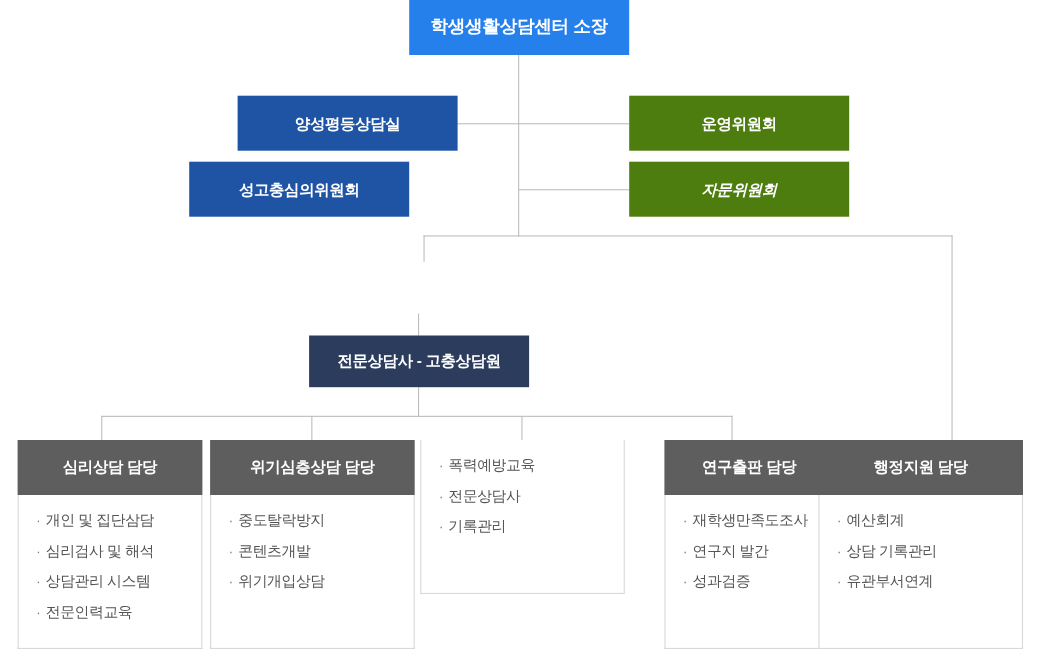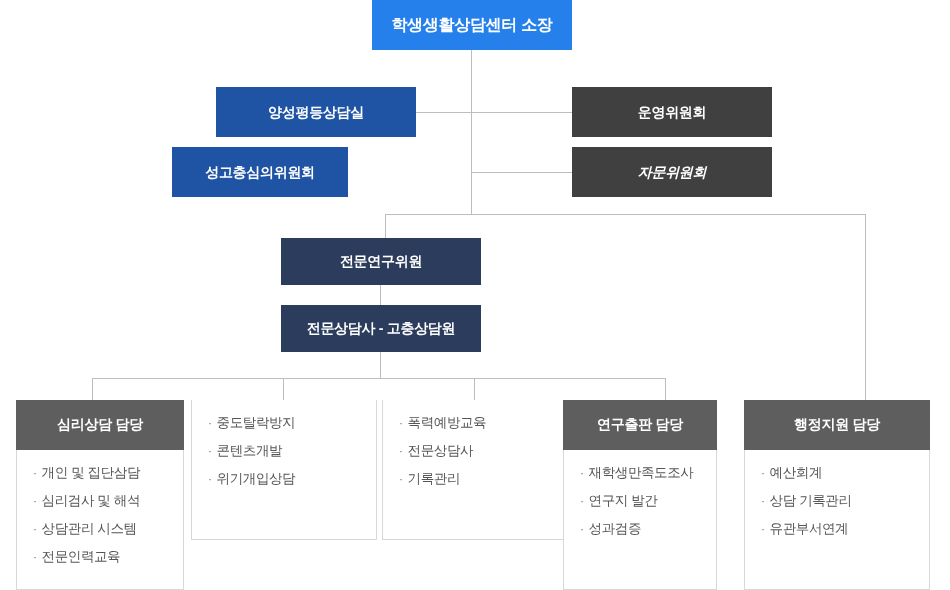--- a/index.html
+++ b/index.html
@@ -46,21 +46,21 @@
 
   .node.director {
     background: #2680EB;
     font-size: 16px;
   }
   .node.left-unit {
     background: #1F54A5;
     font-size: 14px;
   }
   .node.right-unit {
-    background: #404040;
+    background: #4d7c0f;
     font-size: 14px;
   }
   .node.staff {
     background: #2B3C5C;
     font-size: 14px;
   }
 
   
   .dept {
     position: absolute;
@@ -138,27 +138,26 @@
 
   <div class="line v" style="left:92px; top:378px; height:22px;"></div>
   <div class="line v" style="left:283px; top:378px; height:22px;"></div>
   <div class="line v" style="left:474px; top:378px; height:22px;"></div>
   <div class="line v" style="left:665px; top:378px; height:22px;"></div>
 
   <div class="node director" style="left:372px; top:0px; width:200px; height:50px;">학생생활상담센터 소장</div>
 
   <div class="node left-unit" style="left:172px; top:87px; width:200px; height:50px;margin-left:44px;">양성평등상담실</div>
 
-  <div class="node left-unit" style="left:172px; top:147px; width:176px; height:50px;">성고충심의위원회</div>
+  <div class="node left-unit" style="left:172px; top:147px; width:200px; height:50px;">성고충심의위원회</div>
 
   <div class="node right-unit" style="left:572px; top:87px; width:200px; height:50px;">운영위원회</div>
 
   <div class="node right-unit" style="left:572px; top:147px; width:200px; height:50px;font-style:italic;">자문위원회</div>
 
-  <div class="node staff" style="left:281px; top:238px; width:200px; height:47px;">전문연구위원</div>
 
   <div class="node staff" style="left:281px; top:305px; width:200px; height:47px;">전문상담사 - 고충상담원</div>
 
   <div class="dept" style="left:16px; width:168px;">
     <div class="dept-header">심리상담 담당</div>
     <div class="dept-body">
       <ul class="dept-list">
         <li>
             <span class="bullet">·</span>
             <span>개인 및 집단삼담</span>
@@ -173,20 +172,21 @@
           </li>
         <li>
             <span class="bullet">·</span>
             <span>전문인력교육</span>
           </li>
       </ul>
     </div>
   </div>
 
   <div class="dept" style="left:191px; width:186px;">
+    <div class="dept-header">위기심층상담 담당</div>
     <div class="dept-body">
       <ul class="dept-list">
         <li>
             <span class="bullet">·</span>
             <span>중도탈락방지</span>
           </li>
         <li>
             <span class="bullet">·</span>
             <span>콘텐츠개발</span>
           </li>
@@ -210,21 +210,21 @@
             <span>전문상담사</span>
           </li>
         <li>
             <span class="bullet">·</span>
             <span>기록관리</span>
           </li>
       </ul>
     </div>
   </div>
 
-  <div class="dept" style="left:563px; width:154px;">
+  <div class="dept" style="left:604px; width:154px;">
     <div class="dept-header">연구출판 담당</div>
     <div class="dept-body">
       <ul class="dept-list">
         <li>
             <span class="bullet">·</span>
             <span>재학생만족도조사</span>
           </li>
         <li>
             <span class="bullet">·</span>
             <span>연구지 발간</span>

